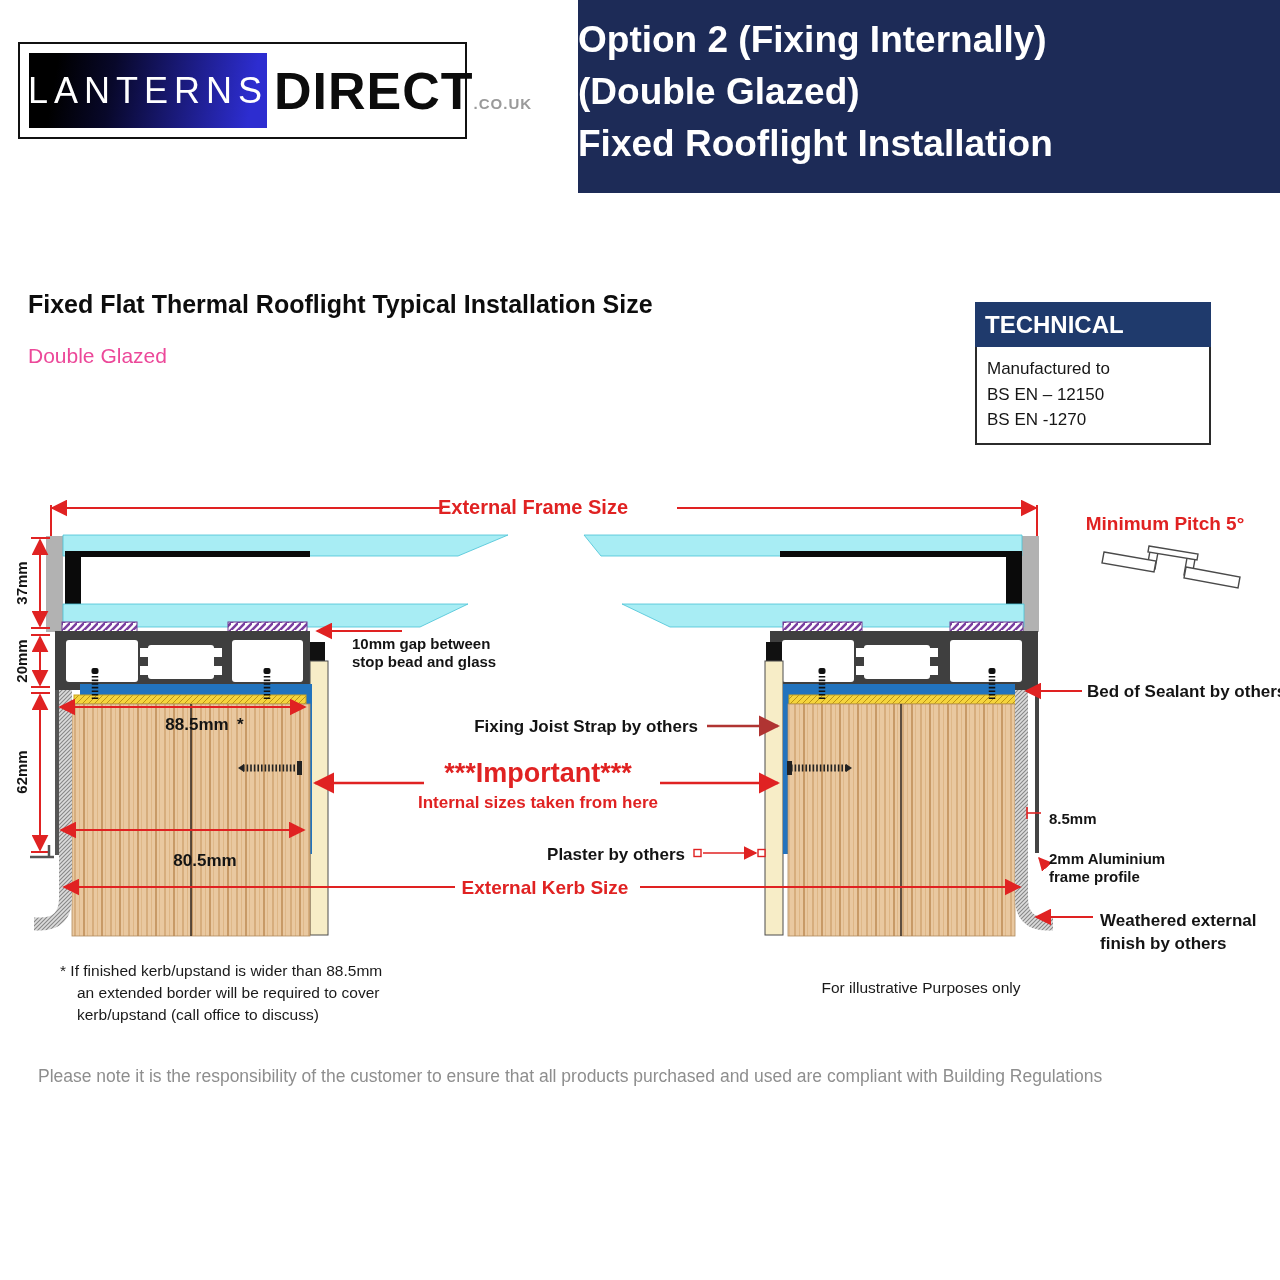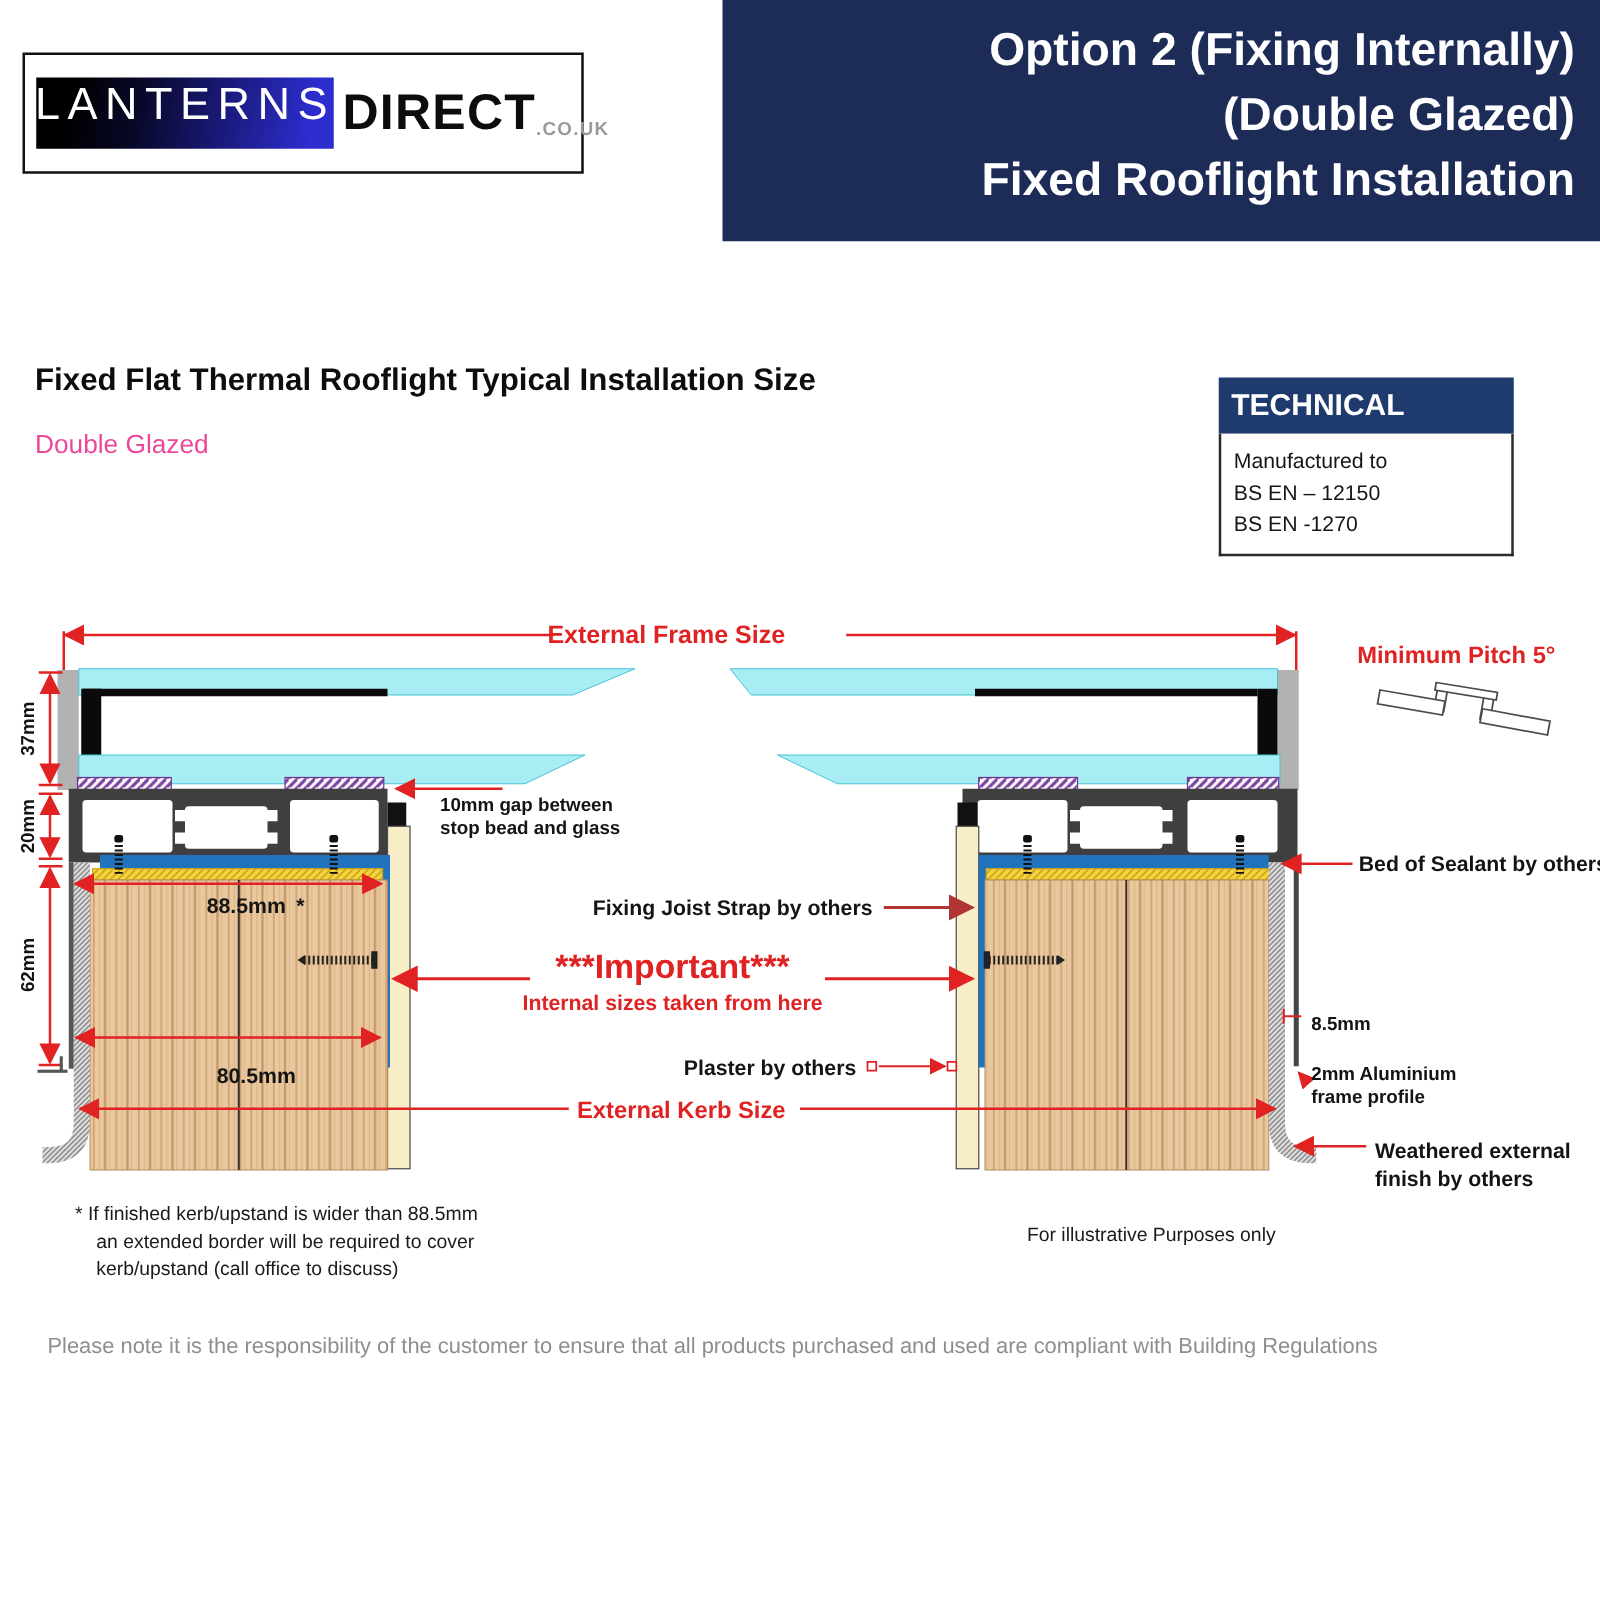--- a/index.html
+++ b/index.html
@@ -1,30 +1,30 @@
 <!DOCTYPE html>
 <html><head>
 <meta charset="utf-8">
 <style>
   html,body{margin:0;padding:0;background:#fff;}
   #page{position:relative;width:1280px;height:1280px;background:#fff;overflow:hidden;
         font-family:"Liberation Sans",sans-serif;}
   svg text{font-family:"Liberation Sans",sans-serif;}
 
   .banner{position:absolute;left:578px;top:0;width:702px;height:193px;background:#1d2b57;
-          box-sizing:border-box;padding:14px 20px 0 0;text-align:right;color:#fff;
+          box-sizing:border-box;padding:14px 20px 0 0;color:#fff;
           font-size:37px;line-height:52px;font-weight:bold;}
 
   .logo-box{position:absolute;left:18px;top:42px;width:449px;height:97px;background:#fff;
             border:2px solid #111;box-sizing:border-box;display:flex;align-items:center;
             padding:0 6px 0 9px;}
-  .logo-grad{width:238px;height:57px;background:linear-gradient(100deg,#000 12%,#08082a 35%,#2d2dd0 92%);
-             display:flex;align-items:flex-start;justify-content:center;flex:0 0 auto;}
+  .logo-grad{width:238px;height:75px;background:linear-gradient(100deg,#000 12%,#08082a 35%,#2d2dd0 92%);
+             display:flex;align-items:center;justify-content:center;flex:0 0 auto;}
   .logo-grad span{color:#fff;font-size:36px;letter-spacing:6px;font-weight:normal;}
-  .logo-direct{color:#0c0c0c;font-size:40px;font-weight:bold;letter-spacing:1px;margin-left:7px;}
+  .logo-direct{color:#0c0c0c;font-size:52px;font-weight:bold;letter-spacing:1px;margin-left:7px;}
   .logo-co{color:#9a9a9a;font-size:15px;font-weight:bold;margin-top:26px;letter-spacing:1px;}
 
   .title-main{position:absolute;left:28px;top:290px;font-size:25px;font-weight:bold;color:#0d0d0d;}
   .title-sub{position:absolute;left:28px;top:344px;font-size:21px;color:#ec4899;}
 
   .tech{position:absolute;left:975px;top:277px;width:236px;margin-top:25px;}
   .tech-head{background:#1f3a6c;color:#fff;font-weight:bold;font-size:24px;height:45px;
              line-height:45px;padding-left:10px;}
   .tech-body{background:#fff;border:2px solid #2b2b2b;border-top:none;box-sizing:border-box;
              padding:9px 24px 10px 10px;font-size:17px;line-height:25.5px;color:#161616;}

